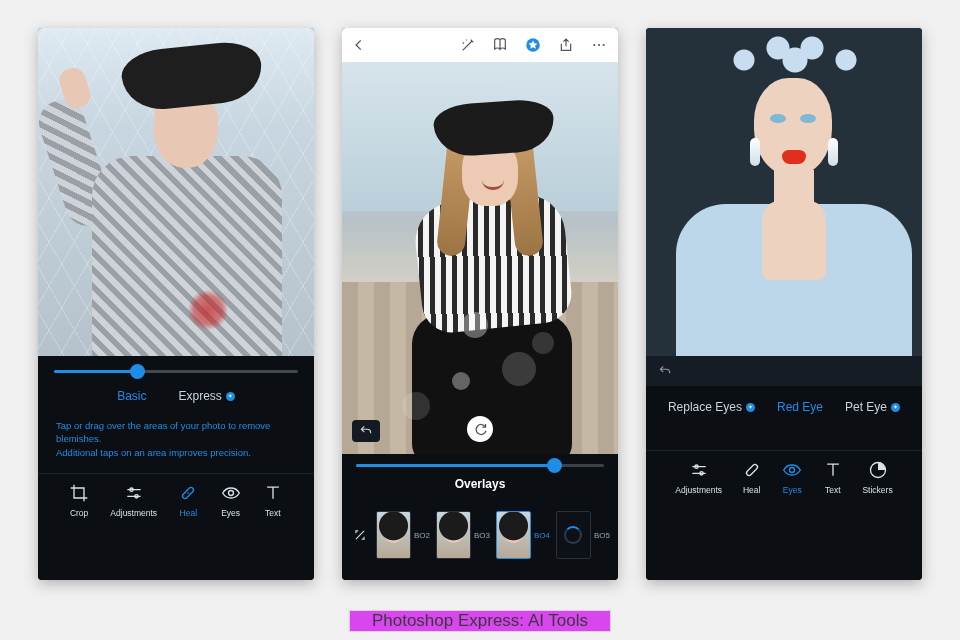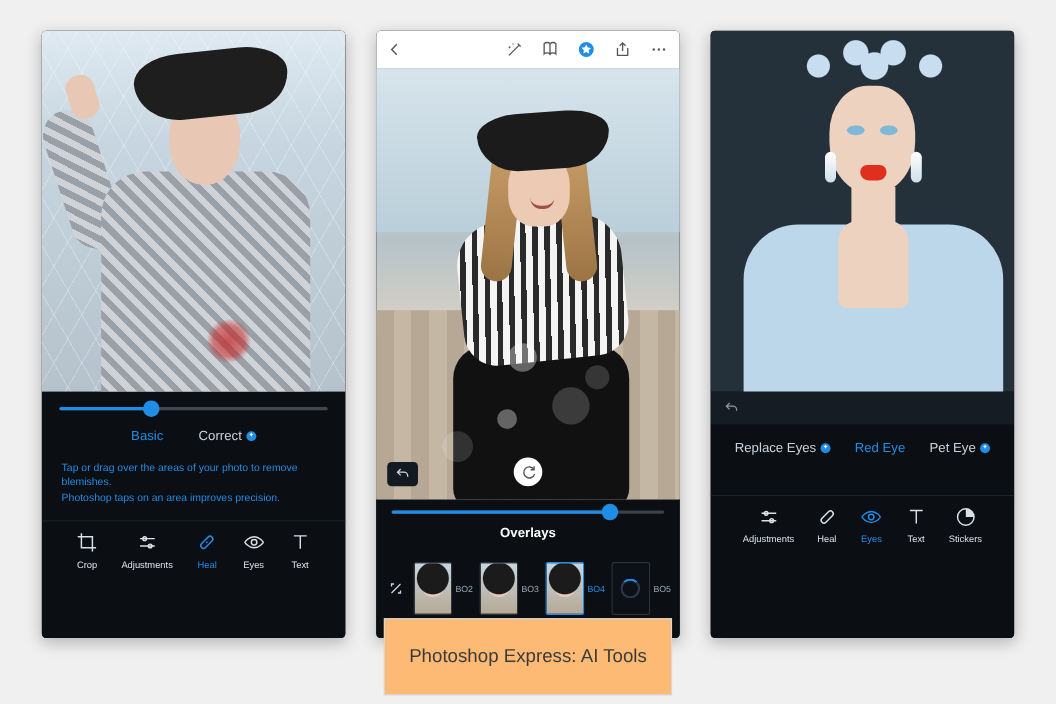--- a/index.html
+++ b/index.html
@@ -103,21 +103,21 @@
 .p3-neck { position:absolute; top:142px; left:128px; width:40px; height:36px; background:#edd2c0;}
 .p3-hands { position:absolute; top:172px; left:116px; width:64px; height:80px; background:#edd2c0; border-radius:20px 20px 8px 8px;}
 .p3-dress { position:absolute; top:176px; left:30px; width:236px; height:170px; background:#bcd6ea; border-radius:50px 50px 0 0;}
 .p3-earring { position:absolute; top:110px; width:10px; height:28px; background:linear-gradient(#fff,#cfdfe8); border-radius:5px;}
 .p3-earring.l{left:104px;} .p3-earring.r{left:182px;}
 .p3-undo-bar { height:30px; background:#161c24; display:flex; align-items:center; padding:0 10px;}
 .p3-auto-btn { border:1px solid #1f8de6; color:#1f8de6; padding:7px 16px; font-size:11px; border-radius:2px; display:inline-block;}
 .p3-sub { font-size:8.5px; color:#8d98a4; margin-top:6px;}
 .caption {
   position:absolute; bottom:8px; left:50%; transform:translateX(-50%);
-  background:#fdba74; border:1px solid #d6d6d6; padding:24px 22px;
+  background:#d946ef; border:1px solid #d6d6d6; padding:0 22px;
   font-size:17px; color:#3a3a3a; font-family: "Segoe UI", Helvetica, Arial, sans-serif;
 }
 svg { display:block; }
 </style>
 </head>
 <body>
 
 <div class="phones">
 
 <div class="phone">
@@ -133,26 +133,26 @@
   <div class="panel">
     <div class="slider-wrap">
       <div class="slider-track">
         <div class="slider-fill" style="width:34%"></div>
         <div class="slider-thumb" style="left:calc(34% - 7px)"></div>
       </div>
     </div>
     <div class="tabs-row">
       <div class="tab active">Basic</div>
       <div class="tab">
-        <span>Correct</span><span class="ai-dot">✦</span>
+        <span>Express</span><span class="ai-dot">✦</span>
       </div>
     </div>
     <div class="hint">
       <div>Tap or drag over the areas of your photo to remove blemishes.</div>
-      <div>Photoshop taps on an area improves precision.</div>
+      <div>Additional taps on an area improves precision.</div>
     </div>
     <div class="toolbar">
       <div class="tool">
         <span class="icn">
               <svg width="20" height="20" viewBox="0 0 24 24">
                 <path d="M6 2v16h16M2 6h16v16"></path>
               </svg>
             </span>
         <span>Crop</span>
       </div>

